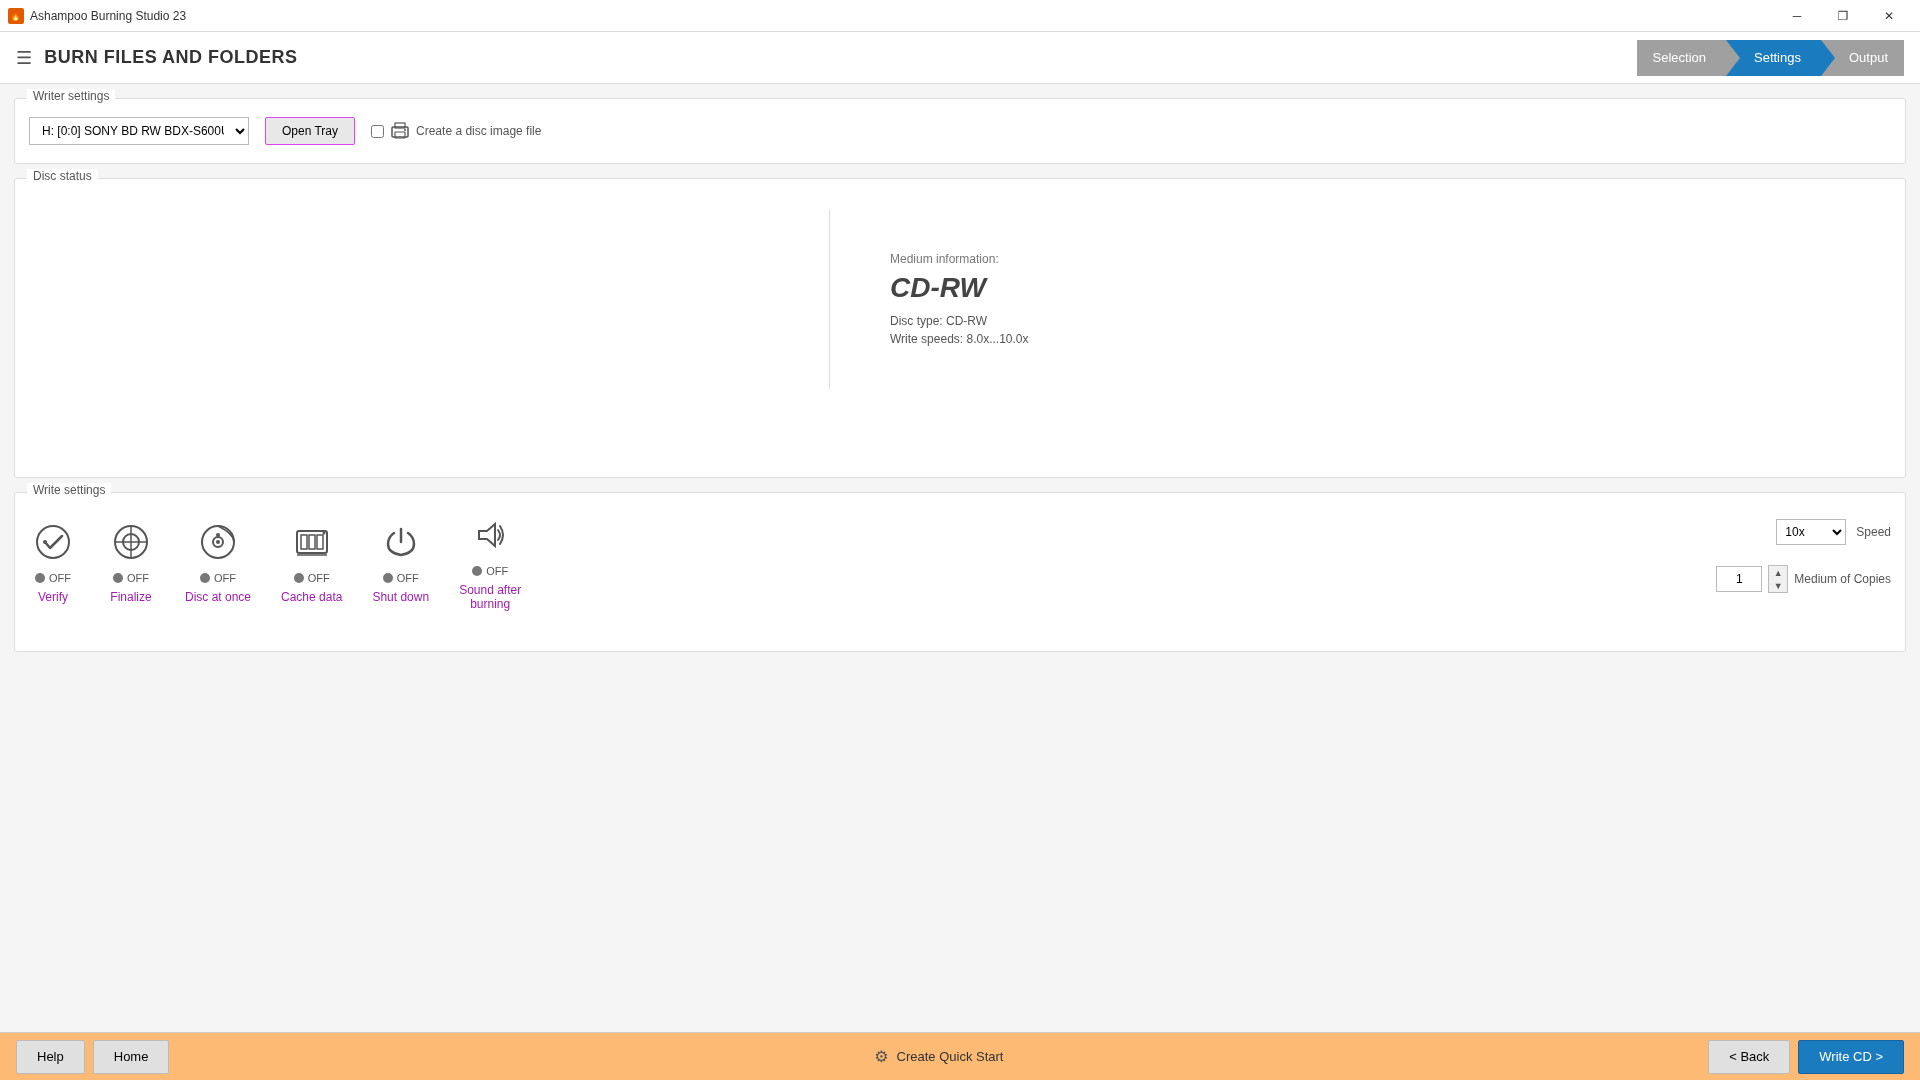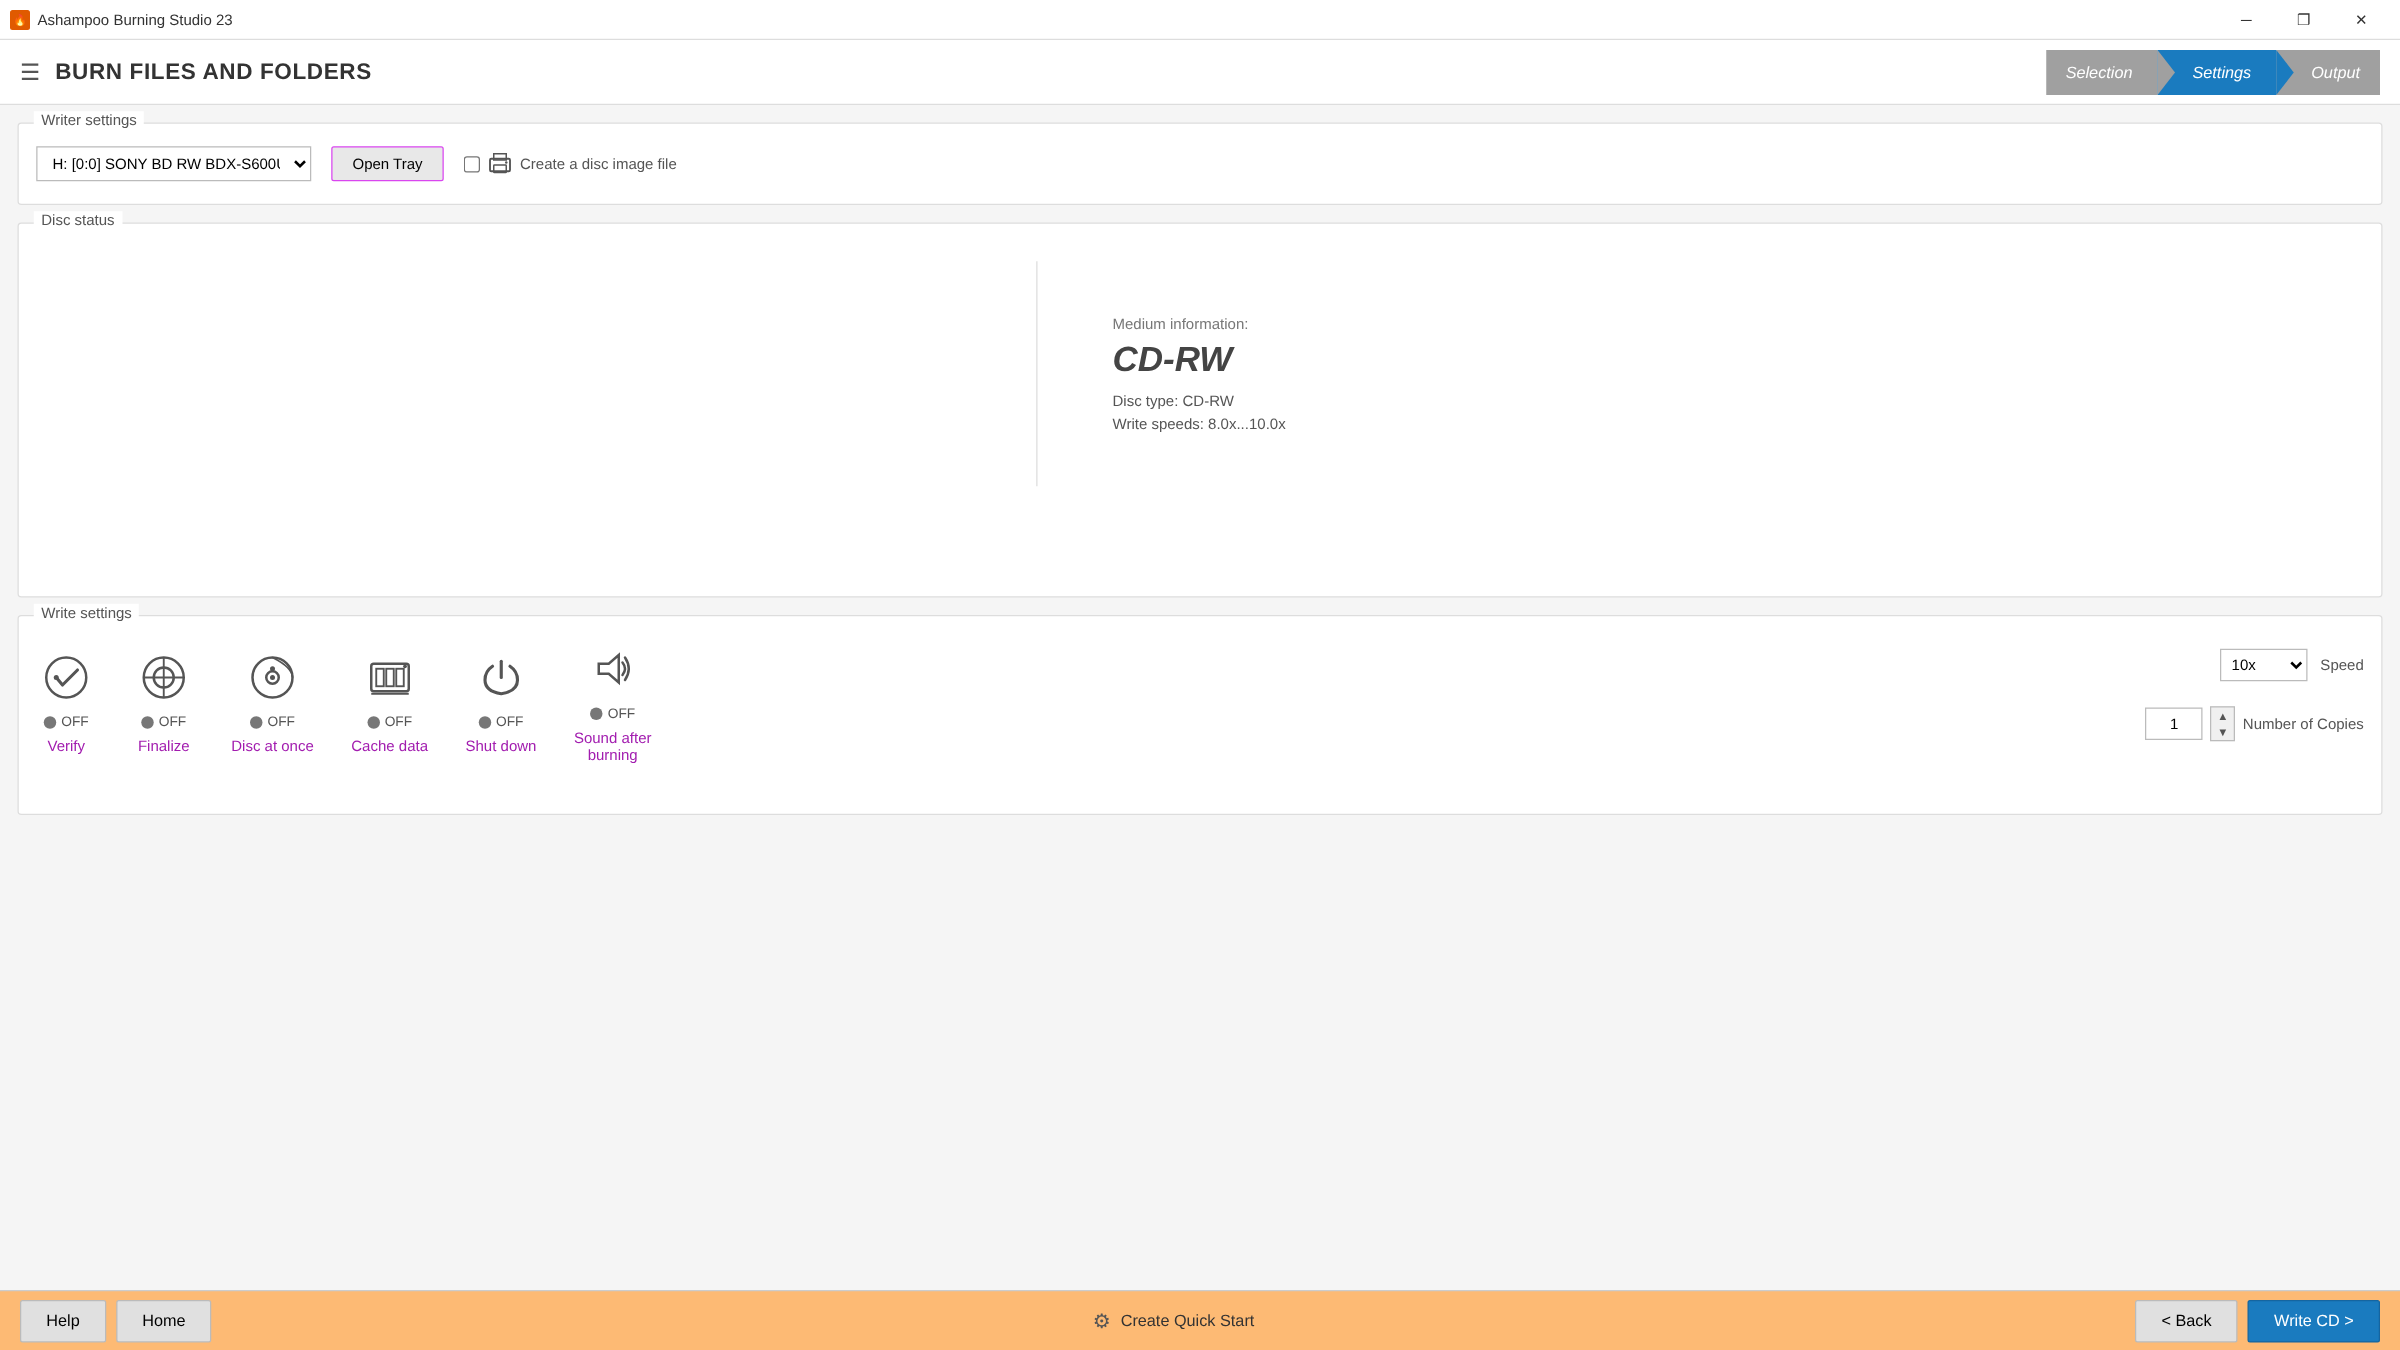--- a/index.html
+++ b/index.html
@@ -80,21 +80,20 @@
     #page-title {
       font-size: 18px;
       font-weight: 600;
       color: #333;
       letter-spacing: 0.5px;
     }
     
     #nav-steps {
       display: flex;
       align-items: center;
-      font-style: italic;
     }
     .nav-step {
       display: flex;
       align-items: center;
       height: 36px;
       padding: 0 20px 0 28px;
       font-size: 13px;
       font-weight: 500;
       cursor: pointer;
       position: relative;
@@ -572,21 +571,21 @@
             <option>8x</option>
           </select>
           <span id="speed-label">Speed</span>
         </div>
         <div id="copies-row" style="display:flex; align-items:center; gap:6px;">
           <input type="text" id="copies-input" value="1" style="width: 46px; height: 26px; border: 1px solid rgb(187, 187, 187); text-align: center; font-size: 12px;">
           <div style="display:flex; flex-direction:column; border:1px solid #bbb; background:#f0f0f0;">
             <div class="spin-up">▲</div>
             <div class="spin-down">▼</div>
           </div>
-          <span id="copies-label">Number of Copies</span>
+          <span id="copies-label">Medium of Copies</span>
         </div>
       </div>
 
     </div>
   </div>
 
 </div>
 
 <div id="bottom-bar">
   <div id="bottom-left">

